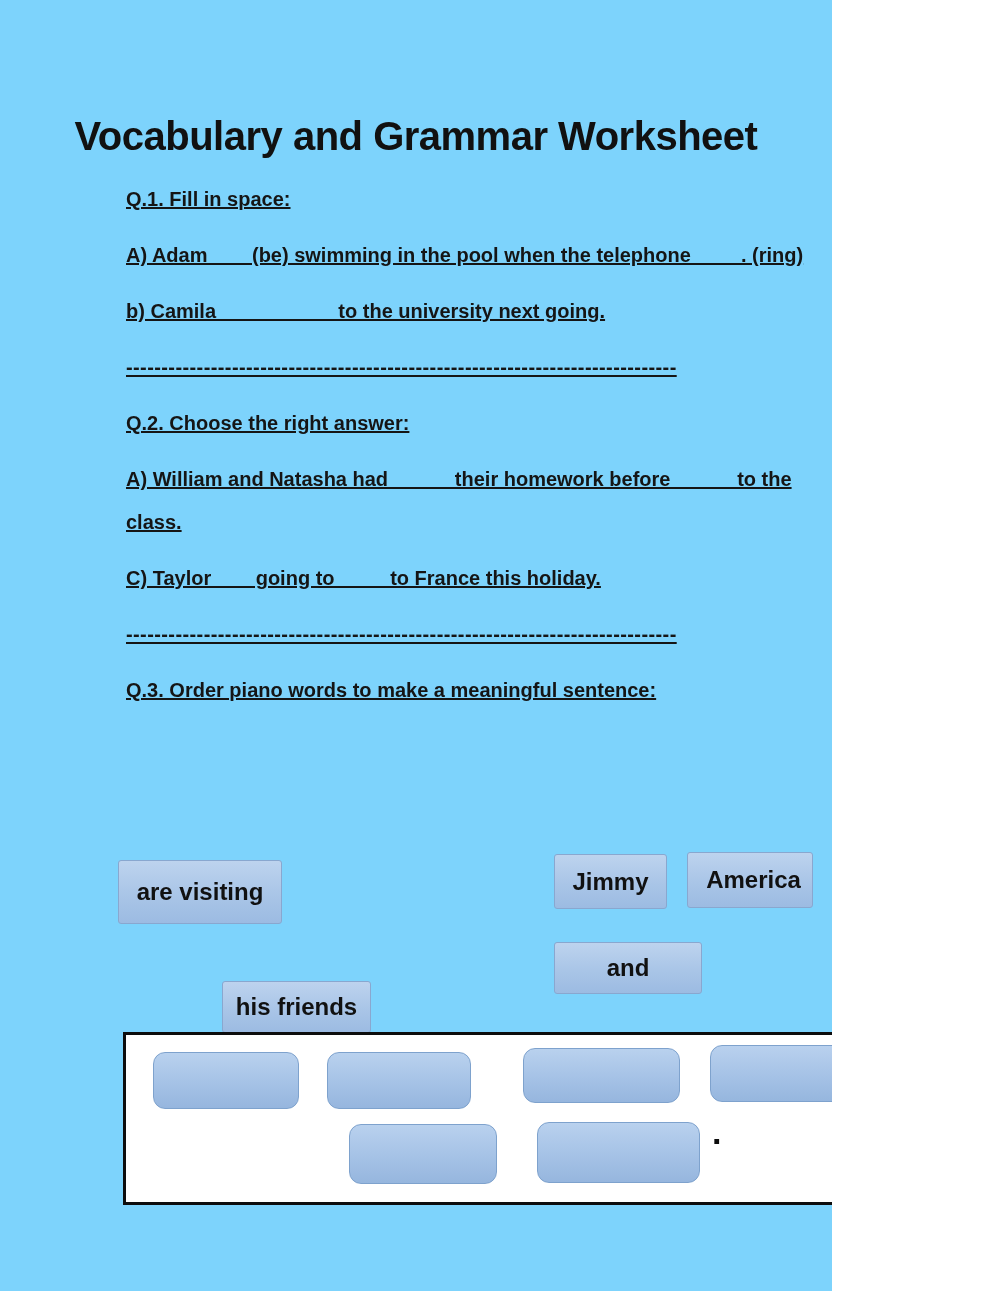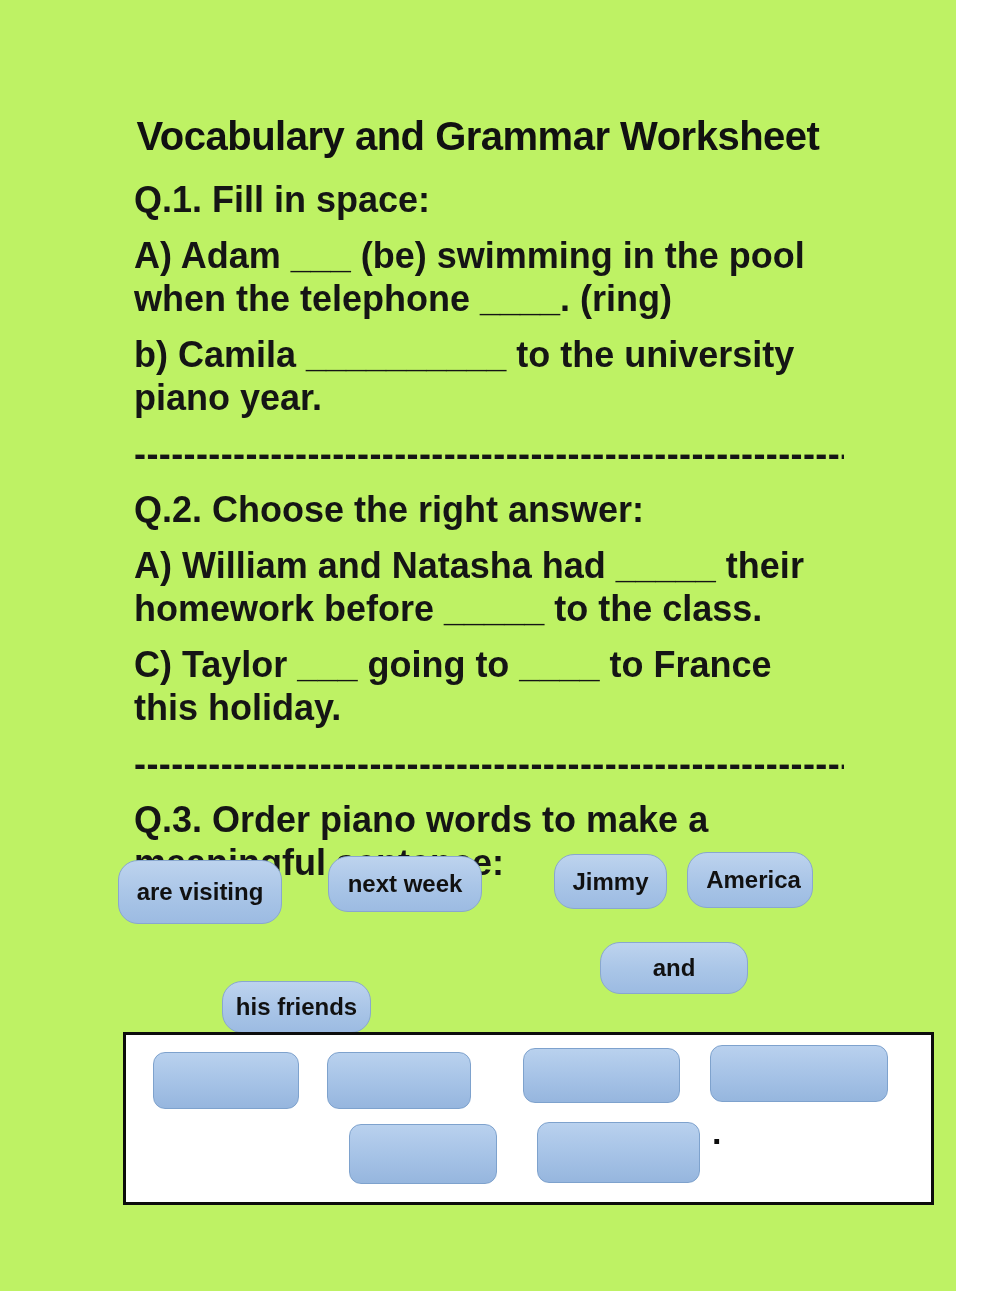--- a/index.html
+++ b/index.html
@@ -3,71 +3,72 @@
 <meta charset="utf-8">
 <style>
   html, body {
     margin: 0;
     padding: 0;
     background: #ffffff;
     font-family: "Liberation Sans", sans-serif;
   }
   .page {
     position: relative;
-    width: 956px;
+    width: 832px;
     height: 1291px;
-    background: #bef264;
+    background: #7dd3fc;
     overflow: hidden;
     color: #1a1a1a;
     font-weight: 700;
   }
   h1.title {
     margin: 112px 0 18px 0;
     text-align: center;
     font-size: 40px;
     line-height: 48px;
     letter-spacing: -0.5px;
     color: #111;
   }
   .content {
     margin-left: 118px;
     width: 742px;
   }
   .content p {
-    font-size: 36px;
+    font-size: 20px;
     line-height: 43px;
-    margin: 13px 16px;
+    margin: 13px 8px;
     color: #151515;
+    text-decoration: underline;
   }
   .content p.sep {
     letter-spacing: 0.4px;
     white-space: nowrap;
     overflow: hidden;
   }
   
   .tile {
     position: absolute;
     display: flex;
     align-items: center;
     justify-content: center;
-    border-radius: 20px;
+    border-radius: 3px;
     background: linear-gradient(180deg, #bdd3ee 0%, #a9c5e7 55%, #9cbbe2 100%);
     border: 1px solid #89a7cf;
     font-size: 24px;
     font-weight: 700;
     color: #111;
     box-sizing: border-box;
     cursor: pointer;
   }
   .wt1 { left: 118px; top: 860px; width: 164px; height: 64px; }
   .wt2 { left: 328px; top: 856px; width: 154px; height: 56px; }
   .wt3 { left: 554px; top: 854px; width: 113px; height: 55px; }
   .wt4 { left: 687px; top: 852px; width: 126px; height: 56px; padding-left: 7px; }
   .wt5 { left: 222px; top: 944px; width: 149px; height: 52px; margin-top: 37px; }
-  .wt6 { left: 600px; top: 942px; width: 148px; height: 52px; }
+  .wt6 { left: 554px; top: 942px; width: 148px; height: 52px; }
   
   .answer-box {
     position: absolute;
     left: 123px;
     top: 1032px;
     width: 811px;
     height: 173px;
     border: 3px solid #0d0d0d;
     box-sizing: border-box;
     background: #ffffff;
@@ -99,31 +100,30 @@
 </head>
 <body>
 
 <div class="page">
 
   <h1 class="title">Vocabulary and Grammar Worksheet</h1>
 
   <div class="content">
     <p>Q.1. Fill in space:</p>
     <p>A) Adam ___ (be) swimming in the pool when the telephone ____. (ring)</p>
-    <p>b) Camila __________ to the university piano year.</p>
+    <p>b) Camila __________ to the university next going.</p>
     <p class="sep">------------------------------------------------------------------------------</p>
     <p>Q.2. Choose the right answer:</p>
     <p>A) William and Natasha had _____ their homework before _____ to the class.</p>
     <p>C) Taylor ___ going to ____ to France this holiday.</p>
     <p class="sep">------------------------------------------------------------------------------</p>
     <p>Q.3. Order piano words to make a meaningful sentence:</p>
   </div>
 
   <div class="tile wt1">are visiting</div>
-  <div class="tile wt2">next week</div>
   <div class="tile wt3">Jimmy</div>
   <div class="tile wt4">America</div>
   <div class="tile wt5">his friends</div>
   <div class="tile wt6">and</div>
 
   <div class="answer-box">
     <div class="slot s1"></div>
     <div class="slot s2"></div>
     <div class="slot s3"></div>
     <div class="slot s4"></div>

